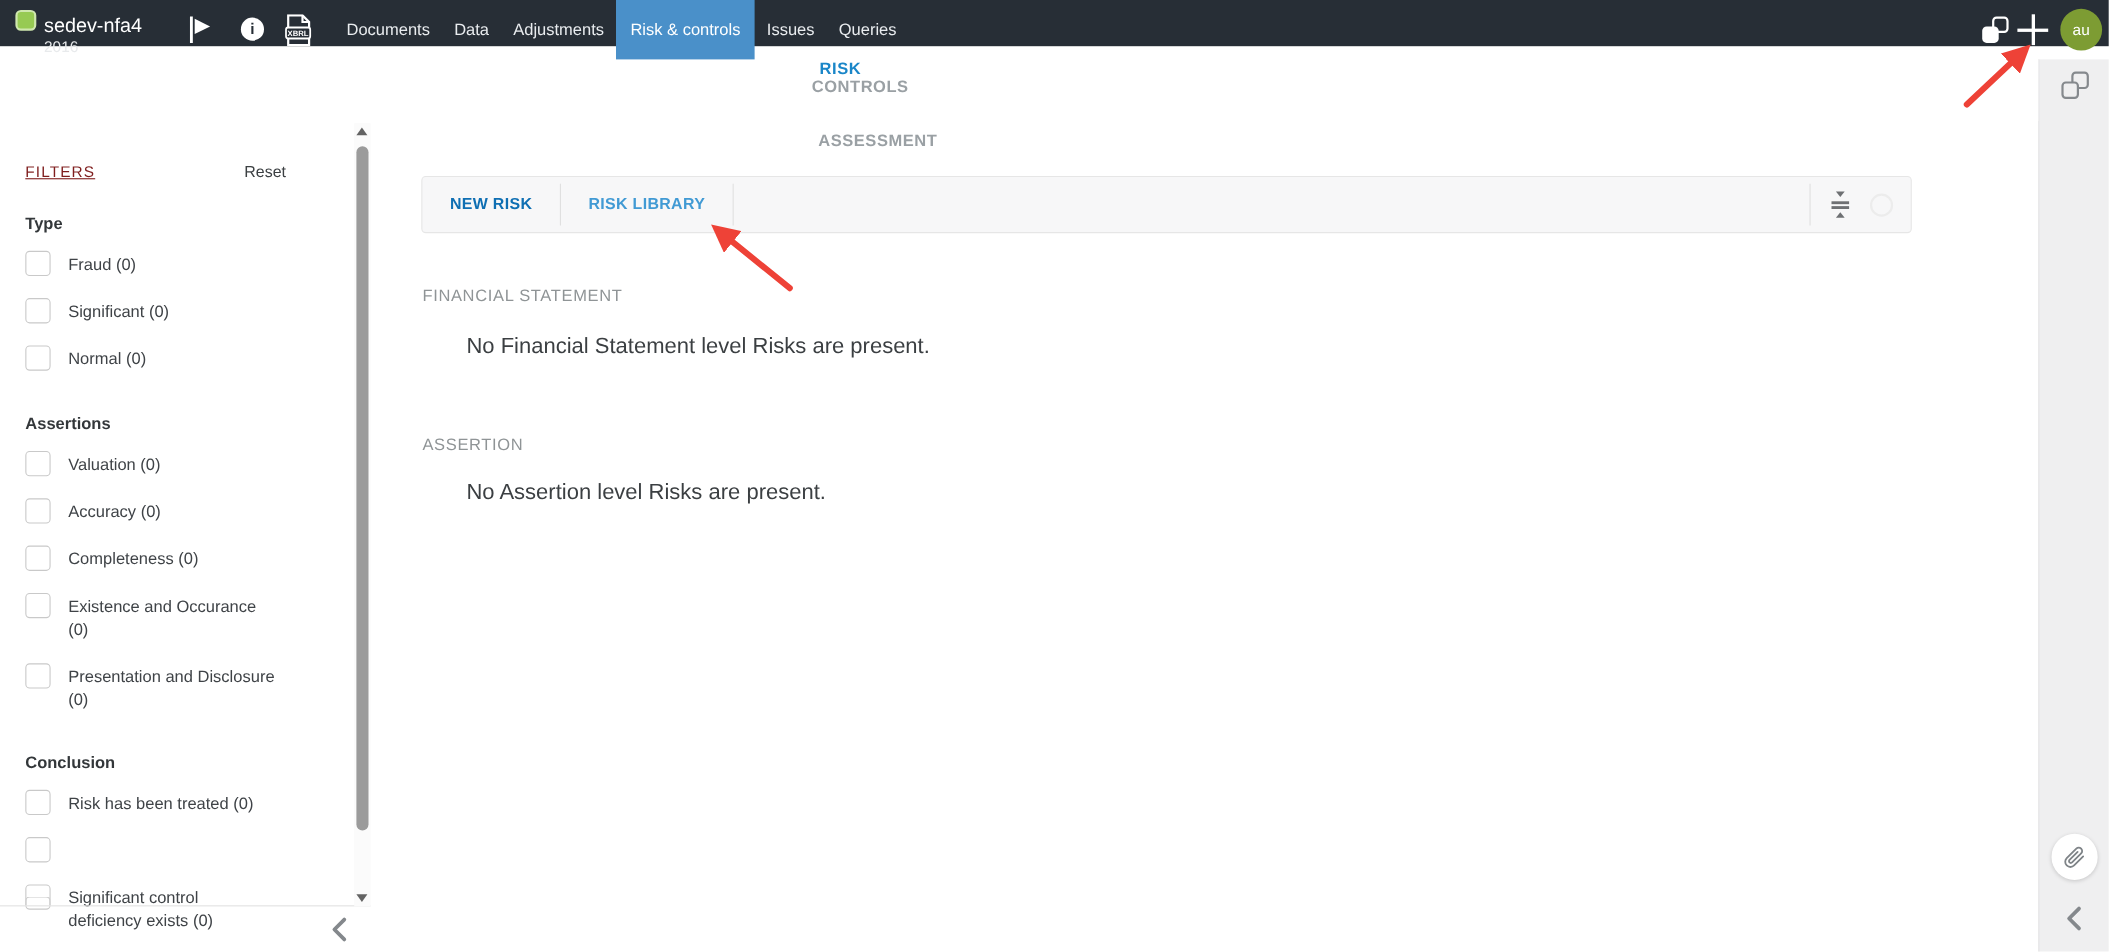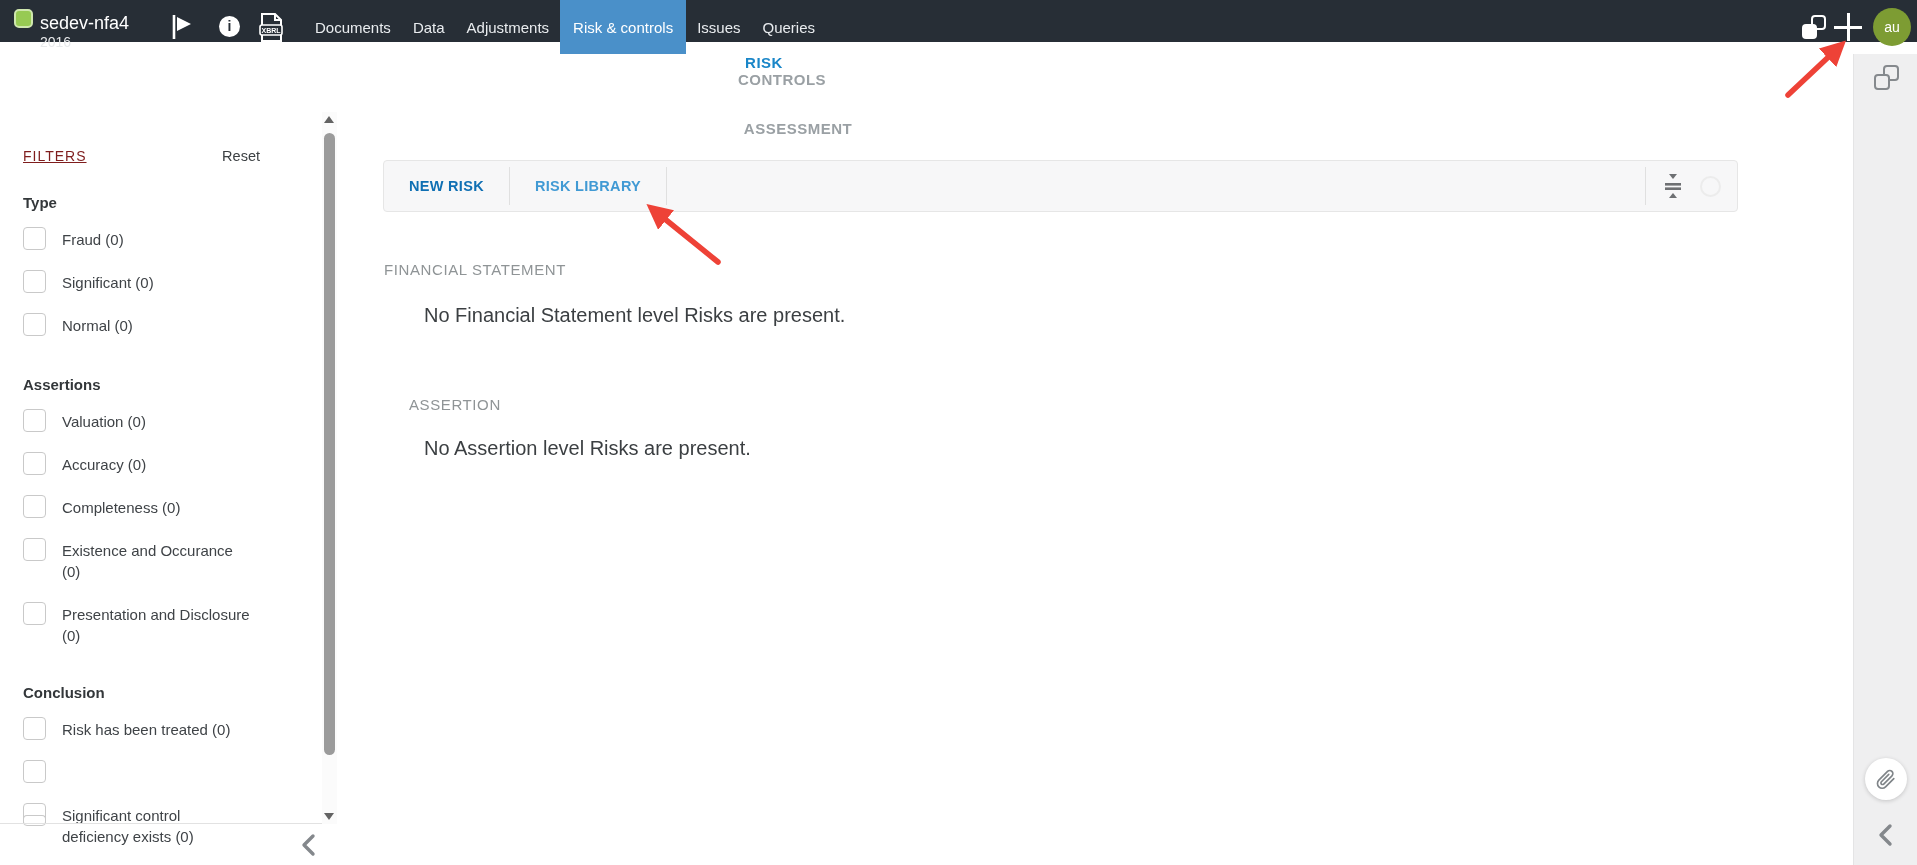--- a/index.html
+++ b/index.html
@@ -71,21 +71,21 @@
   .btn-new-risk { color:#0f6fb3; }
   .btn-risk-library { color:#419ad4; }
   .tb-divider { width:1px; height:38px; background:#e0e0e0; }
   .tb-right { margin-left:auto; display:flex; align-items:center; height:100%; }
   .collapse-icon { margin:0 14px; }
   .tb-circle { width:21px; height:21px; border:2px solid #ececec; border-radius:50%; margin-right:16px; }
 
   .section-title { position:absolute; left:384px; font-size:15px; letter-spacing:.6px; color:#8f9496; }
   .section-empty { position:absolute; left:384px; font-size:20px; color:#3b3f42;margin-left:40px; }
   .fs-title { top:261px; } .fs-empty { top:304px; }
-  .as-title { top:396px;margin-left:25px; } .as-empty { top:437px; }
+  .as-title { top:396px; } .as-empty { top:437px; }
 
   
   .right-rail { position:absolute; left:1853px; top:54px; width:64px; bottom:0;
     background:#efeff0; border-left:1px solid #e4e4e5; }
   .copy-icon-rail { position:absolute; left:20px; top:11px; width:25px; height:25px; }
   .copy-back-g { position:absolute; right:0; top:0; width:16px; height:16px; border:2px solid #85898d; border-radius:4px; }
   .copy-front-g { position:absolute; left:0; bottom:0; width:16px; height:16px; background:#efeff0;
     border:2px solid #85898d; border-radius:4px; }
   .attach-btn { position:absolute; left:11px; top:704px; width:42px; height:42px; background:#ffffff;
     border-radius:50%; box-shadow:0 1px 4px rgba(0,0,0,.18); display:flex; align-items:center; justify-content:center; cursor:pointer; }

